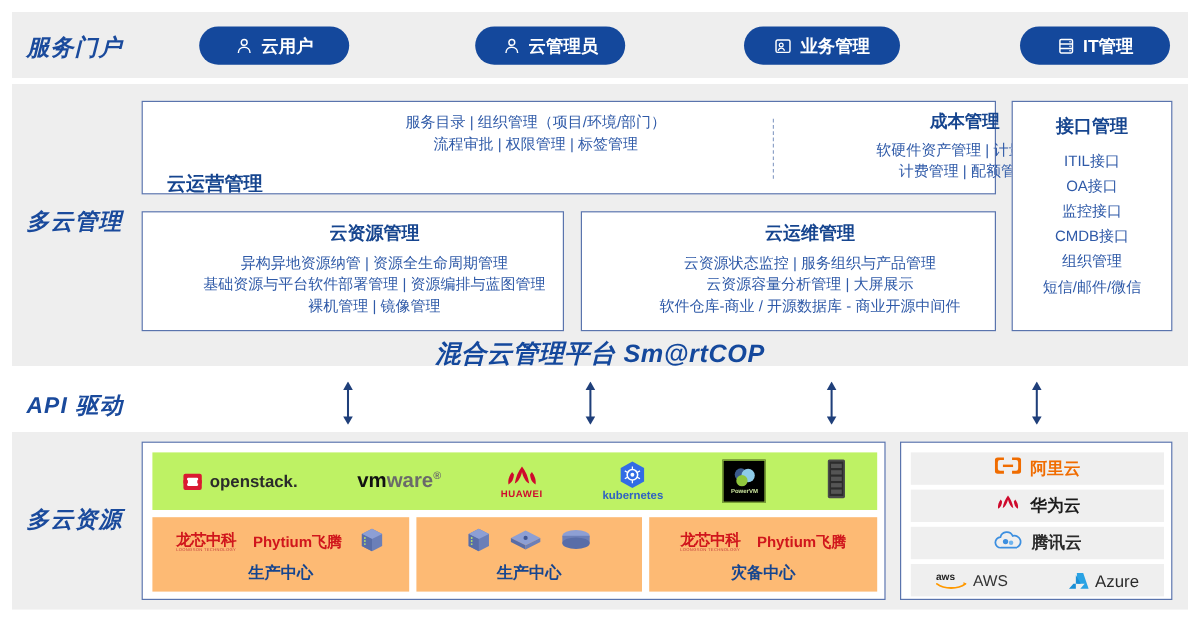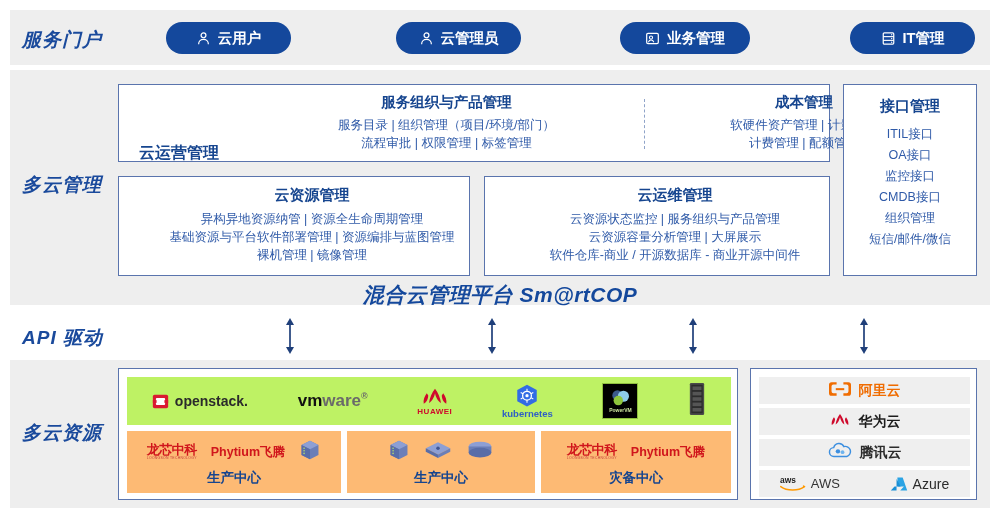--- a/index.html
+++ b/index.html
@@ -217,21 +217,20 @@
         </svg>
     </span>
     <span>IT管理</span>
   </div>
 
   <div class="card" id="card-ops">
     <div class="ops-left-title">云运营管理</div>
     <div class="ops-divider"></div>
 
     <div class="ops-col" id="ops-col-0">
-      <div class="card-title">服务组织与产品管理</div>
       <div class="card-line">服务目录 | 组织管理（项目/环境/部门）</div>
       <div class="card-line">流程审批 | 权限管理 | 标签管理</div>
     </div>
 
     <div class="ops-col" id="ops-col-1">
       <div class="card-title">成本管理</div>
       <div class="card-line">软硬件资产管理 | 计量管理</div>
       <div class="card-line">计费管理 | 配额管理</div>
     </div>
   </div>

